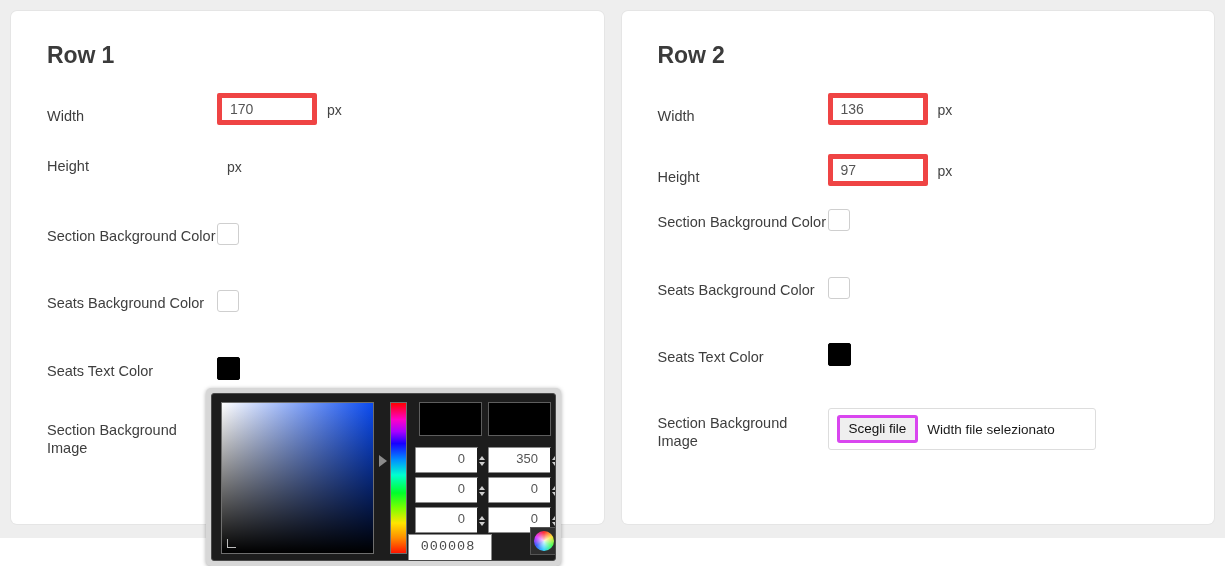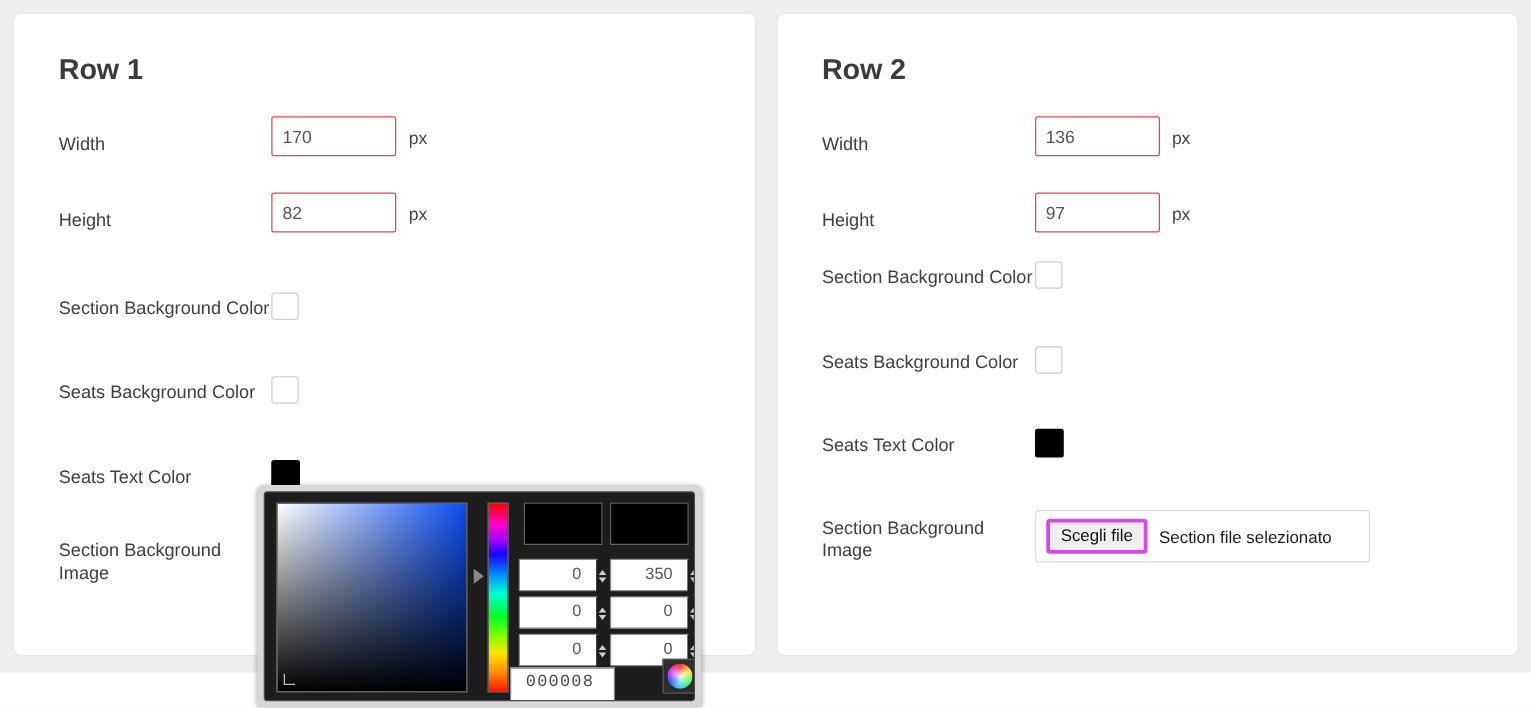--- a/index.html
+++ b/index.html
@@ -77,21 +77,21 @@
     align-items: center;
   }
 
   
   .card-left .row-label   { width: 170px; }
   .card-right .row-label  { width: 170px; }
 
   .num-input {
     width: 100px;
     height: 32px;
-    border: 1px solid #ef4444;
+    border: 5px solid #ef4444;
     border-radius: 2px;
     background: #fff;
     font-size: 14px;
     color: #555;
     padding: 0 8px;
     font-family: "Liberation Sans", sans-serif;
     outline: none;
   }
   .unit {
     font-size: 14px;
@@ -339,21 +339,20 @@
           <div class="row-label">Width</div>
           <div class="row-control">
             <input class="num-input" type="text" value="170" style="">
             <span class="unit">px</span>
           </div>
         </div>
 
         <div class="row" style="margin-top:29px;">
           <div class="row-label">Height</div>
           <div class="row-control">
-            <input class="num-input" type="text" value="82" style="">
             <span class="unit">px</span>
           </div>
         </div>
 
         <div class="row" style="margin-top:46px;">
           <div class="row-label">Section Background Color</div>
           <div class="row-control" style="padding-top:2px;">
             <span class="color-swatch"></span>
           </div>
         </div>
@@ -419,21 +418,21 @@
           <div class="row-control" style="padding-top:1px;">
             <span class="color-swatch black"></span>
           </div>
         </div>
 
         <div class="row" style="margin-top:42px;">
           <div class="row-label">Section Background Image</div>
           <div class="row-control">
             <div class="file-field">
               <span class="file-btn">Scegli file</span>
-              <span class="file-name">Section file selezionato</span>
+              <span class="file-name">Width file selezionato</span>
             </div>
           </div>
         </div>
 
       </div>
     </div>
 
   </div>
 
   <div id="color-dialog">

